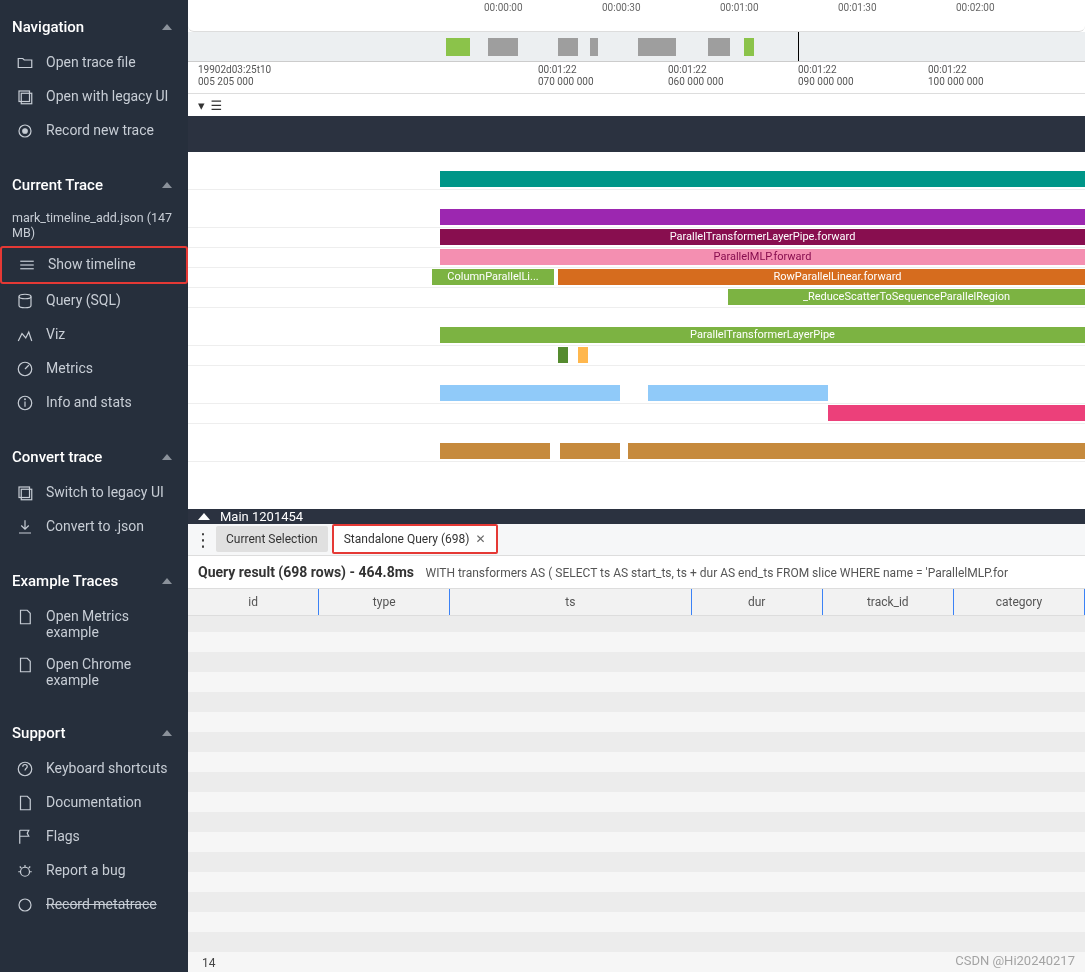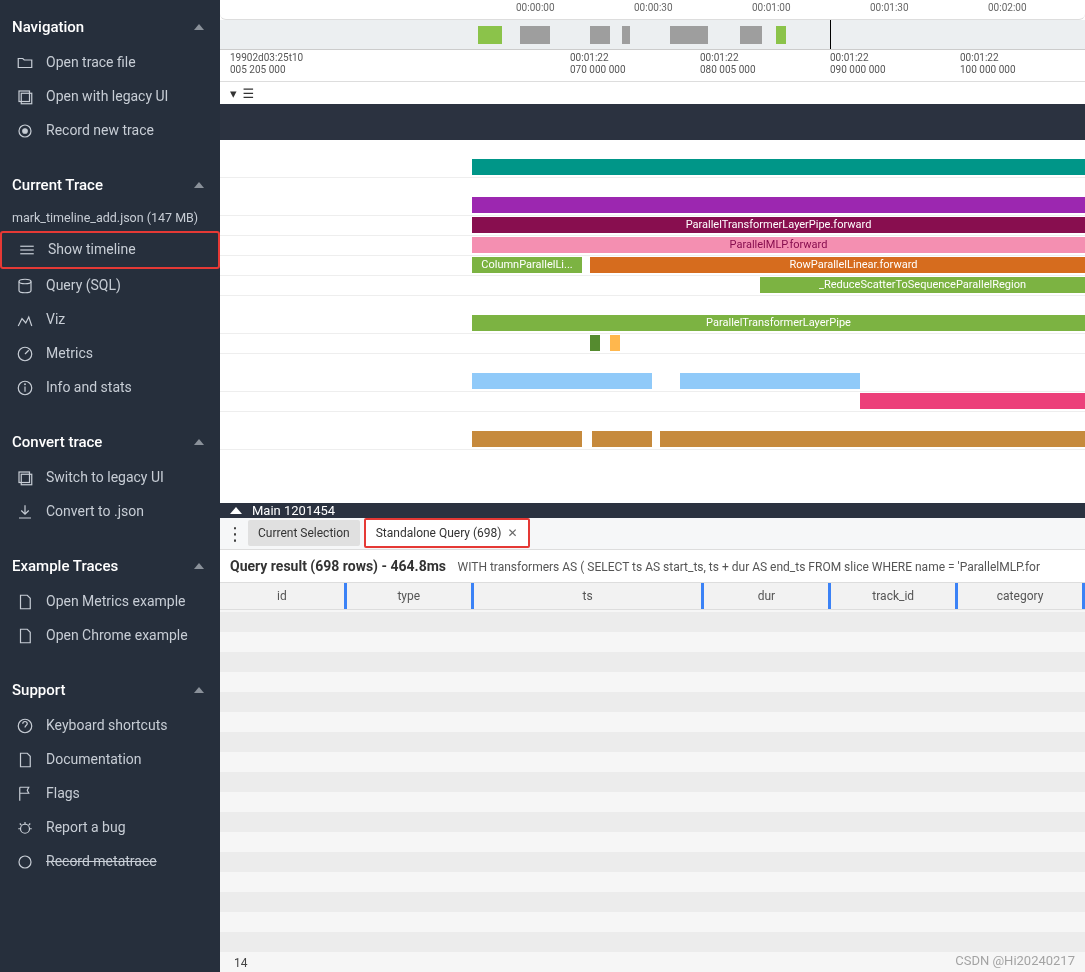--- a/index.html
+++ b/index.html
@@ -1,28 +1,28 @@
 <!DOCTYPE html>
 <html><head>
 <meta charset="utf-8">
 <style>
 * { box-sizing: border-box; margin: 0; padding: 0; }
 body { font-family: -apple-system, BlinkMacSystemFont, "Segoe UI", Roboto, sans-serif; font-size: 13px; color: #333; background: #fff; overflow: hidden; width: 1085px; height: 972px; }
 .app { display: flex; height: 100%; }
-.sidebar { background: #262f3c; color: #c7cdd5; width: 220px; flex-shrink: 0; padding: 8px 0; overflow-y: auto; }
+.sidebar { background: #262f3c; color: #c7cdd5; width: 188px; flex-shrink: 0; padding: 8px 0; overflow-y: auto; }
 .section-header { display: flex; align-items: center; justify-content: space-between; padding: 10px 16px 10px 12px; font-weight: 500; font-size: 15px; color: #fff; cursor: pointer; }
 .chev { width: 0; height: 0; border-left: 5px solid transparent; border-right: 5px solid transparent; border-bottom: 6px solid #8a919a; }
 .item { display: flex; align-items: flex-start; gap: 12px; padding: 8px 12px 8px 16px; cursor: pointer; color: #c7cdd5; font-size: 14px; }
 .file-info { padding: 6px 12px; font-size: 12.5px; color: #c7cdd5; }
 .icon { width: 18px; height: 18px; display: inline-flex; align-items: center; justify-content: center; flex-shrink: 0; }
 .highlight-red { border: 2px solid #e53935; border-radius: 3px; }
 .strike { text-decoration: line-through; }
 
 .main { flex: 1; display: flex; flex-direction: column; overflow: hidden; }
-.ruler { height: 20px; border-bottom: 1px solid #ddd; position: relative; font-size: 10px; color: #666; border-radius: 6px; }
+.ruler { height: 32px; border-bottom: 1px solid #ddd; position: relative; font-size: 10px; color: #666; border-radius: 6px; }
 .tick { position: absolute; top: 2px; }
 .overview { height: 30px; background: #eceff1; position: relative; border-bottom: 1px solid #ccc; }
 .ov-block { position: absolute; top: 6px; height: 18px; background: #9e9e9e; }
 .ov-block.g { background: #8bc34a; }
 .ov-cursor { position: absolute; top: 0; bottom: 0; width: 1px; background: #000; }
 .ruler2 { height: 32px; border-bottom: 1px solid #ddd; position: relative; font-size: 10px; color: #555; }
 .tick2 { position: absolute; top: 2px; line-height: 12px; }
 .small-controls { height: 22px; padding: 2px 10px; display: flex; gap: 6px; align-items: center; }
 .darkbar { height: 36px; background: #2b3240; }
 
@@ -43,21 +43,21 @@
 .details-bar { background: #2b3240; color: #fff; height: 15px; display: flex; align-items: center; padding: 0 10px; gap: 10px; font-size: 13px; }
 .up-arrow { width: 0; height: 0; border-left: 6px solid transparent; border-right: 6px solid transparent; border-bottom: 7px solid #fff; }
 .tabstrip { display: flex; align-items: center; height: 32px; border-bottom: 1px solid #ddd; padding: 0 6px; gap: 4px; background: #f6f7f8; }
 .tabstrip .menu { font-size: 18px; cursor: pointer; width: 18px; text-align: center; }
 .tab { background: #e0e0e0; padding: 6px 10px; font-size: 12px; cursor: pointer; display: flex; align-items: center; gap: 6px; border-radius: 2px; }
 .tab.active { background: #fff; border: 2px solid #e53935; }
 .tab .close { font-size: 12px; color: #666; cursor: pointer; }
 .query-result { padding: 8px 10px; font-size: 14px; }
 .query-result .sql { font-size: 12px; color: #555; margin-left: 8px; }
 .tbl { display: flex; border-top: 1px solid #ddd; border-bottom: 1px solid #ddd; }
-.col { flex: 1; padding: 6px 10px; text-align: center; border-right: 3px solid #3b82f6; font-size: 12px; color: #555; background: #f2f2f2; }
+.col { flex: 1; padding: 6px 10px; text-align: center; border-right: 1px solid #3b82f6; font-size: 12px; color: #555; background: #f2f2f2; }
 .blur-area { flex: 1; background: repeating-linear-gradient(0deg, #f6f6f6 0 20px, #ececec 20px 40px); position: relative; }
 .watermark { position: absolute; bottom: 4px; right: 10px; font-size: 13px; color: #888; opacity: 0.75; }
 .small14 { position: absolute; bottom: 2px; left: 14px; font-size: 12px; color: #444; }
 
 svg { stroke: #c7cdd5; fill: none; stroke-width: 1.6; }
 </style>
 </head>
 <body>
 
 <div class="app">
@@ -255,21 +255,21 @@
       <div class="ov-block" style="left:370px;width:20px"></div>
       <div class="ov-block" style="left:402px;width:8px"></div>
       <div class="ov-block" style="left:450px;width:38px"></div>
       <div class="ov-block" style="left:520px;width:22px"></div>
       <div class="ov-block g" style="left:556px;width:10px"></div>
       <div class="ov-cursor" style="left:610px"></div>
     </div>
     <div class="ruler2">
       <span class="tick2" style="left:10px"><span>19902d03:25t10</span><br><span>005 205 000</span></span>
       <span class="tick2" style="left:350px"><span>00:01:22</span><br><span>070 000 000</span></span>
-      <span class="tick2" style="left:480px"><span>00:01:22</span><br><span>080 005 000</span></span>
+      <span class="tick2" style="left:480px"><span>00:01:22</span><br><span>060 000 000</span></span>
       <span class="tick2" style="left:610px"><span>00:01:22</span><br><span>090 000 000</span></span>
       <span class="tick2" style="left:740px"><span>00:01:22</span><br><span>100 000 000</span></span>
     </div>
     <div class="small-controls">
       <span>▾</span>
       <span>☰</span>
     </div>
     <div class="darkbar"></div>
 
     <div class="tracks">
@@ -281,21 +281,21 @@
       <div class="row">
           <div class="slice purple" style="left:252px;right:0"></div>
         </div>
       <div class="row">
           <div class="slice magtxt" style="left:252px;right:0">ParallelTransformerLayerPipe.forward</div>
         </div>
       <div class="row">
           <div class="slice pink" style="left:252px;right:0">ParallelMLP.forward</div>
         </div>
       <div class="row">
-        <div class="slice green" style="left:252px;width:110px">ColumnParallelLi...</div>
+        <div class="slice green" style="left:244px;width:122px">ColumnParallelLi...</div>
         <div class="slice orange" style="left:370px;right:0">RowParallelLinear.forward</div>
       </div>
       <div class="row">
           <div class="slice green" style="left:540px;right:0">_ReduceScatterToSequenceParallelRegion</div>
         </div>
       <div class="gap"></div>
       <div class="row">
           <div class="slice green" style="left:252px;right:0">ParallelTransformerLayerPipe</div>
         </div>
       <div class="row">

